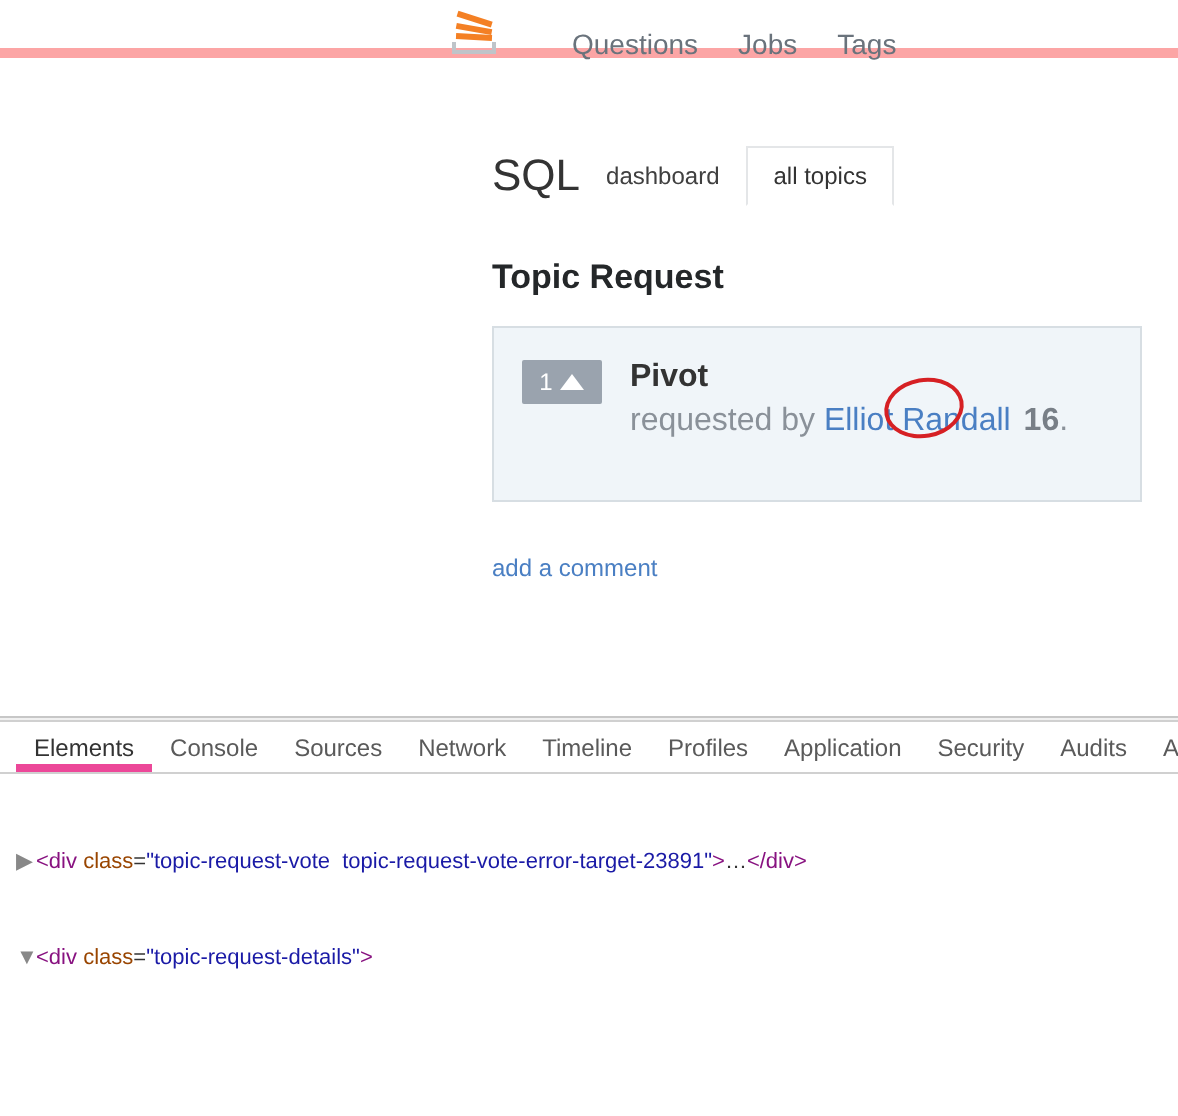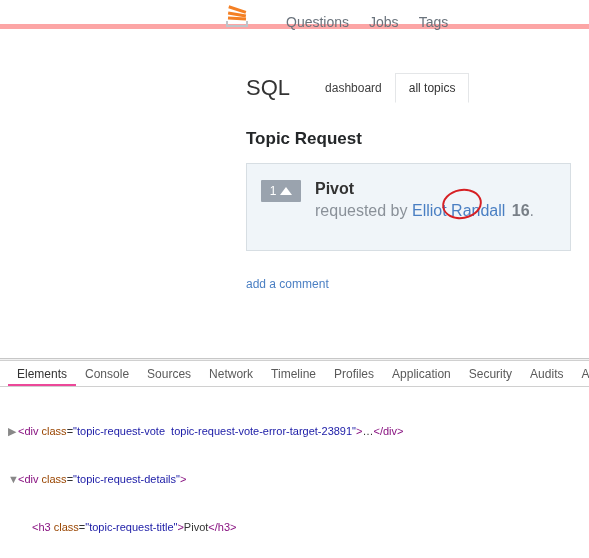--- a/index.html
+++ b/index.html
@@ -6,42 +6,42 @@
 body { width: 589px; height: 558px; background: #fff; overflow: hidden; font-size: 13px; color: #242729; position: relative; }
 
 .topnav { height: 29px; display: flex; align-items: flex-start; position: relative; border-bottom: 5px solid #fca5a5; padding-left: 226px; }
 .logo-wrap { width: 32px; height: 36px; margin-right: 18px; display:flex; align-items:center; }
 .nav-item { font-size: 14px; color: #6a737c; padding: 0 10px; height: 44px; display: flex; align-items: center; position: relative; cursor: pointer; }
 .nav-item.active { color: #222; font-weight: 400; }
 .nav-item.active::after { content:""; position:absolute; bottom:0; left:8px; right:8px; height:3px; background:#f48024; }
 .beta { font-size: 9px; color:#aaa; letter-spacing:1px; position:absolute; right:10px; bottom:1px; }
 
 .subhead { margin-left: 246px; margin-top: 44px; display:flex; align-items:center; }
-.db-title { font-size: 22px; color:#333; margin-right:22px; font-weight:400; }
+.db-title { font-size: 22px; color:#333; font-weight:400; }
 .tab { font-size:12px; color:#404040; padding:7px 13px; cursor:pointer; }
 .tab.active { border:1px solid #e4e6e8; border-bottom:1px solid #fff; color:#333; }
 
 .section-title { margin-left:246px; margin-top:26px; font-size:17px; font-weight:bold; }
 
 .topic-card { margin-left:246px; margin-top:14px; width:325px; padding:16px 14px 30px 14px; background:#f0f5f9; border:1px solid #d7dee3; display:flex; gap:14px; }
 .vote-btn { width:40px; height:22px; background:#9aa3ae; display:flex; align-items:center; justify-content:center; gap:4px; color:#fff; font-size:12px; cursor:pointer; border-radius:1px; }
 .vote-triangle { width:0; height:0; border-left:6px solid transparent; border-right:6px solid transparent; border-bottom:8px solid #fff; }
 .req-title { font-size:16px; font-weight:bold; color:#333; }
 .req-by { font-size:16px; color:#8a9199; margin-top:4px; }
 .req-user { color:#4a7fc3; }
 .req-rep { font-weight:bold; color:#787f87; margin-left:2px; }
 
 .add-comment { margin-left:246px; margin-top:26px; font-size:12px; color:#4a7fc3; cursor:pointer; }
 
 
 .devtools { position:absolute; left:0; bottom:0; width:589px; height:200px; border-top:1px solid #c7c7c7; background:#fff; font-family: Menlo, Consolas, monospace; font-size:11px; color:#333; }
 .dev-top { height:2px; background:#f1f1f1; border-bottom:1px solid #d0d0d0; }
 .dev-tabs { height:26px; display:flex; align-items:stretch; border-bottom:1px solid #d0d0d0; padding-left:8px; }
 .dev-tab { padding:6px 9px; font-family: Arial, sans-serif; font-size:12px; color:#5a5a5a; cursor:pointer; }
-.dev-tab.active { border-bottom:2px solid #ec4899; color:#333; }
+.dev-tab.active { border-bottom:4px solid #ec4899; color:#333; }
 .dom { padding:4px; line-height:16px; white-space:pre; overflow:hidden; }
 .dom-line { position:relative; }
 .twisty { display:inline-block; width:10px; color:#888; }
 .ind0 { padding-left:4px; } .ind1{padding-left:18px;}
 .pun { color:#881280; } .aname{color:#994500;} .aval{color:#1a1aa6;} .txt{color:#333;}
 
 .circle-note { position:absolute; border:2px solid #d62024; border-radius:50%; pointer-events:none; }
 
 .logo-bars { display:flex; flex-direction:column; gap:1px; align-items:center; }
 .logo-bars div { width:18px; height:3px; background:#f48024; }
@@ -102,21 +102,20 @@
     <div class="dev-tab">Timeline</div>
     <div class="dev-tab">Profiles</div>
     <div class="dev-tab">Application</div>
     <div class="dev-tab">Security</div>
     <div class="dev-tab">Audits</div>
     <div class="dev-tab">A</div>
   </div>
   <div class="dom">
     <div class="dom-line ind0"><span class="twisty">▶</span><span class="pun">&lt;div</span> <span class="aname">class</span>=<span class="aval">"<span>topic-request-vote  topic-request-vote-error-target-23891</span>"</span><span class="pun">&gt;</span><span>…</span><span class="pun">&lt;/div&gt;</span></div>
     <div class="dom-line ind0"><span class="twisty">▼</span><span class="pun">&lt;div</span> <span class="aname">class</span>=<span class="aval">"<span>topic-request-details</span>"</span><span class="pun">&gt;</span></div>
-    <div class="dom-line ind1"><span class="twisty"></span><span class="pun">&lt;h3</span> <span class="aname">class</span>=<span class="aval">"<span>topic-request-title</span>"</span><span class="pun">&gt;</span><span class="txt">Pivot</span><span class="pun">&lt;/h3&gt;</span></div>
     
     
     
     
     
     
     
     
     
   </div>

